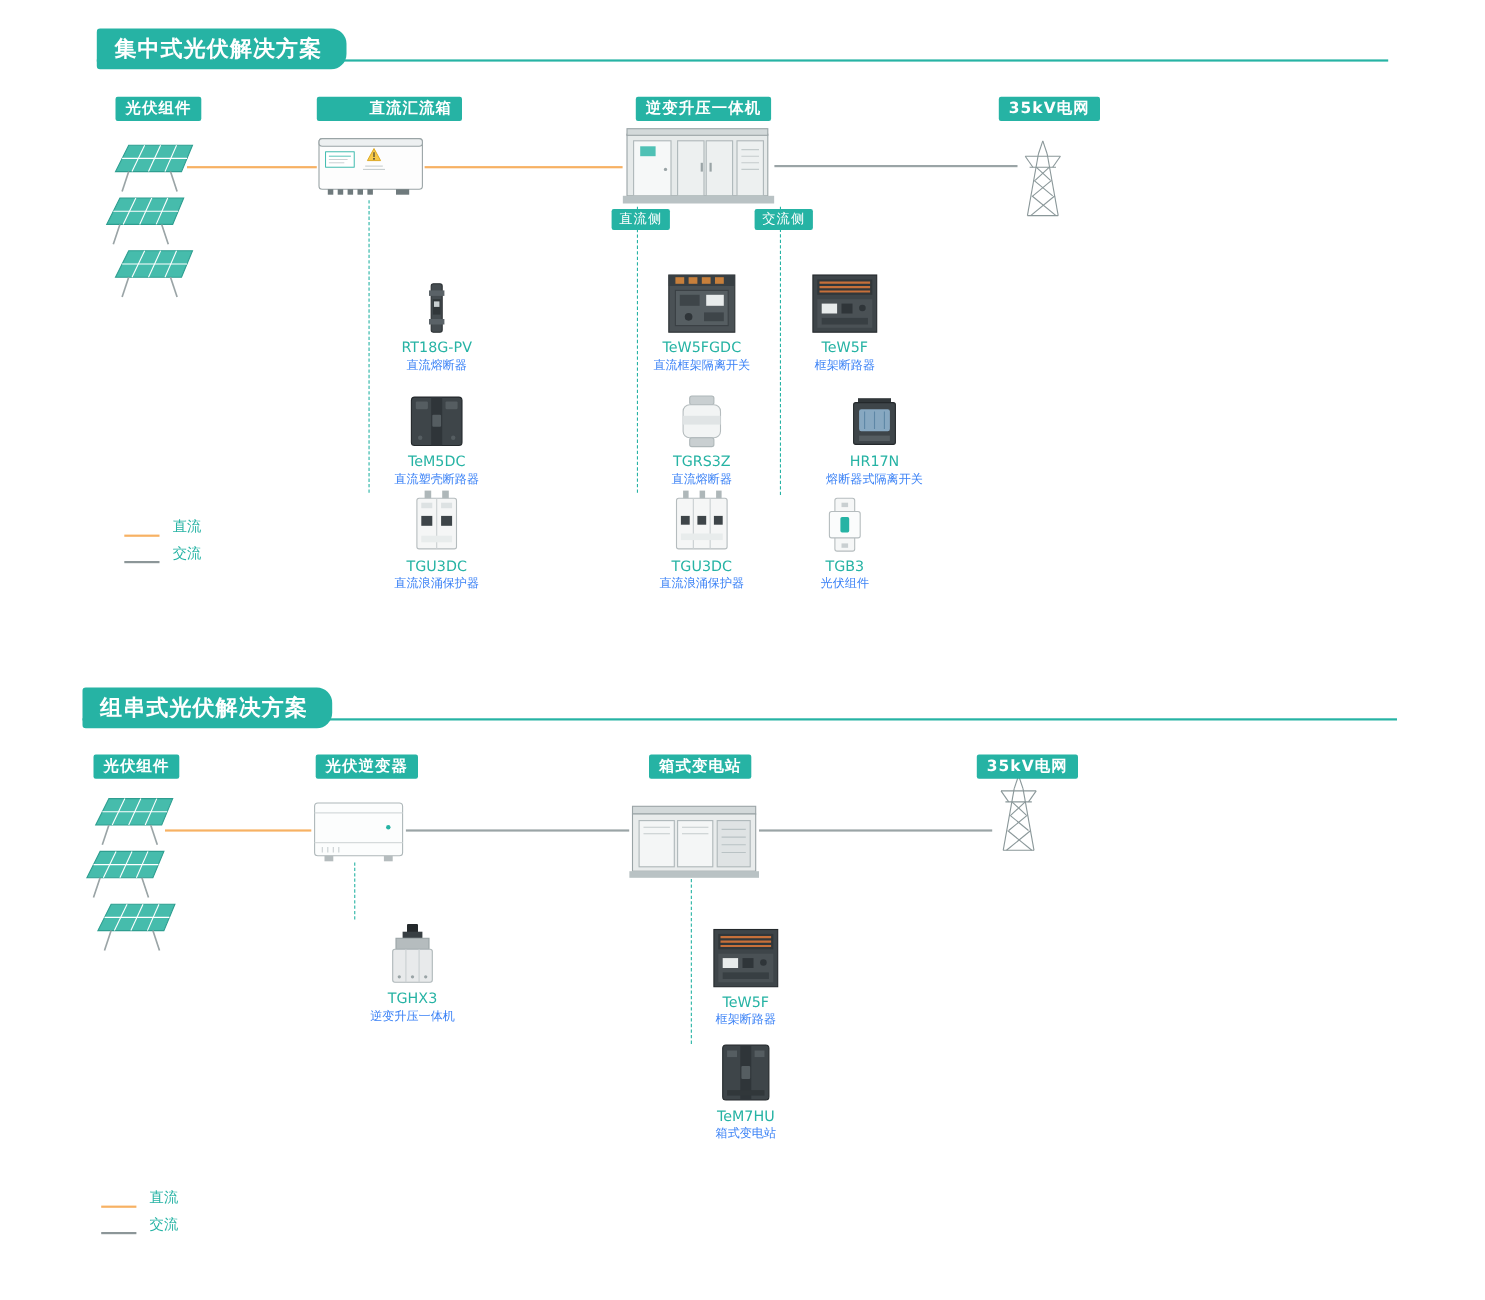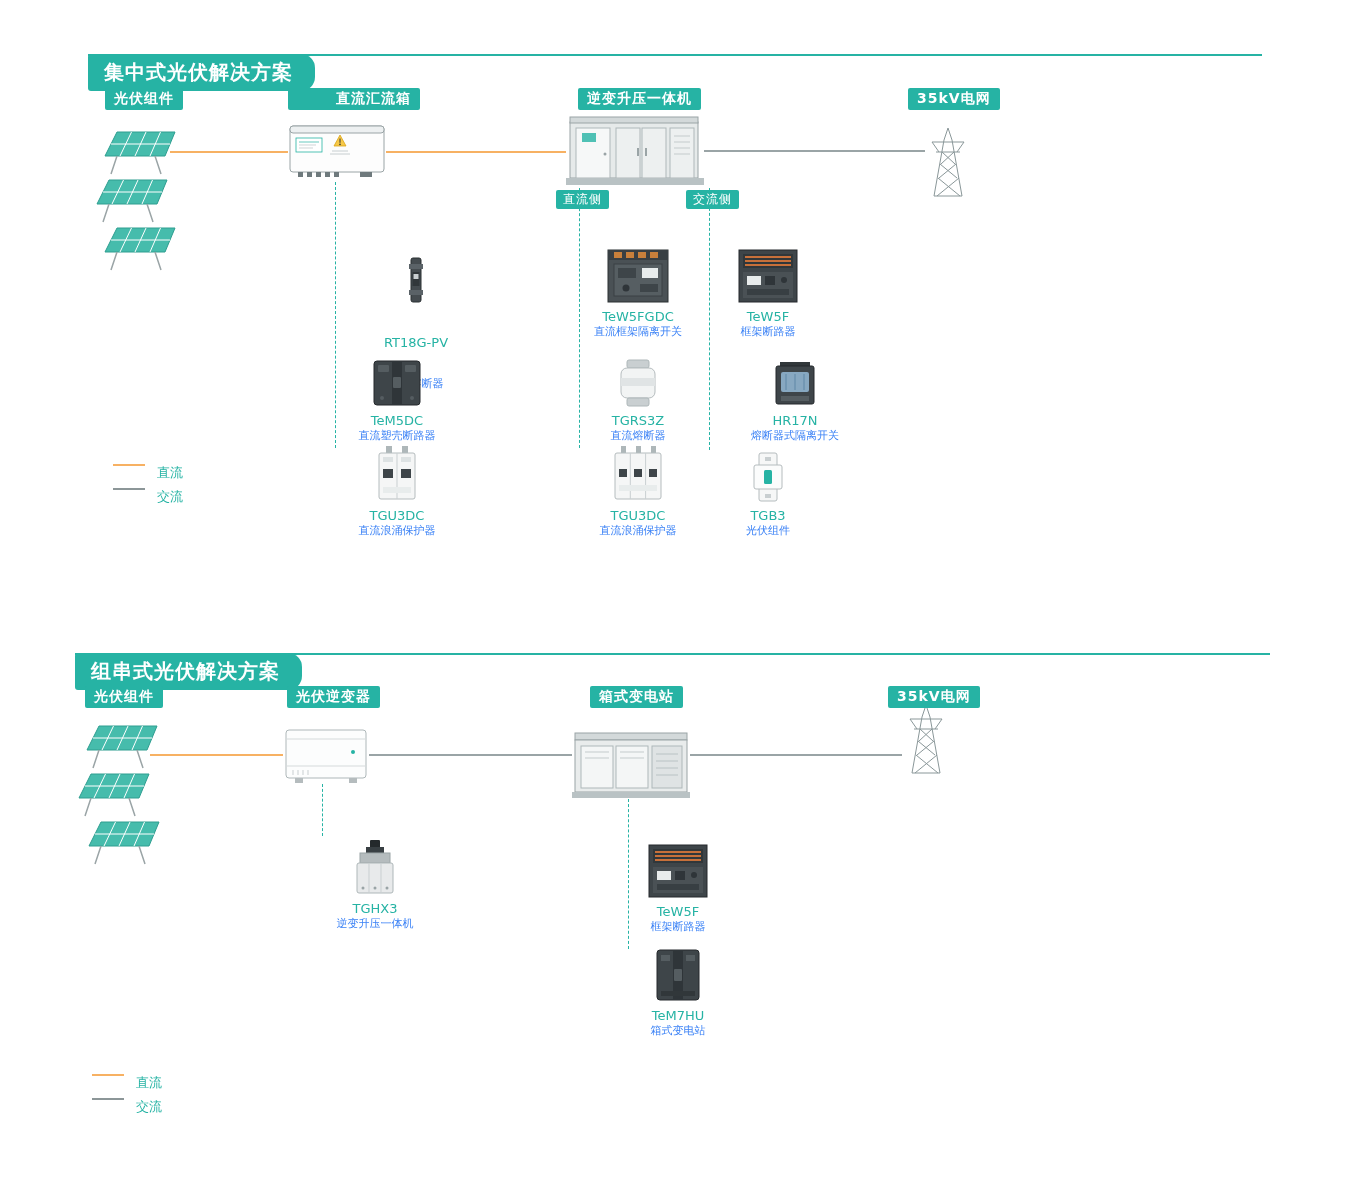--- a/index.html
+++ b/index.html
@@ -4,21 +4,21 @@
 <style>
   html,body{margin:0;padding:0;background:#fff;}
   .canvas{
     position:relative;width:1350px;height:1182px;background:#ffffff;
     font-family:"DejaVu Sans","Liberation Sans",sans-serif;overflow:hidden;
   }
   
   .sec-badge{
     position:absolute;z-index:3;background:#26B3A4;color:#fff;
     font-size:20px;font-weight:bold;letter-spacing:1px;
-    padding:5px 22px 5px 16px;border-radius:3px 14px 14px 3px;margin-top:28px;
+    padding:5px 22px 5px 16px;border-radius:3px 14px 14px 3px;
   }
   .sec-underline{position:absolute;height:2px;background:#26B3A4;z-index:1;}
   
   .col-badge{
     position:absolute;z-index:3;background:#26B3A4;color:#fff;
     font-size:14px;font-weight:bold;padding:2px 9px;border-radius:2px;
     letter-spacing:1px;
   }
   .branch-badge{
     position:absolute;z-index:3;background:#26B3A4;color:#fff;
@@ -31,21 +31,21 @@
   .device{position:absolute;z-index:2;}
   .device svg{display:block;}
   
   .product{position:absolute;width:150px;display:flex;flex-direction:column;align-items:center;z-index:2;}
   .p-img{height:58px;display:flex;align-items:flex-end;justify-content:center;}
   .p-img svg{display:block;}
   .p-model{margin-top:5px;font-size:13px;color:#26B3A4;line-height:1.25;text-align:center;}
   .p-name{font-size:11px;color:#3b82f6;line-height:1.3;text-align:center;}
   
   .legend{position:absolute;z-index:2;}
-  .legend-row{display:flex;align-items:flex-start;gap:12px;height:24px;}
+  .legend-row{display:flex;align-items:flex-end;gap:12px;height:24px;}
   .legend-line{display:inline-block;width:32px;height:2px;}
   .legend-line.dc{background:#F7B163;}
   .legend-line.ac{background:#8C9698;}
   .legend-label{font-size:13px;color:#26B3A4;}
 </style>
 </head>
 <body>
 
 <div class="canvas">
 
@@ -161,21 +161,21 @@
             <line x1="32" y1="26" x2="19" y2="38"></line>
           <line x1="18" y1="38" x2="35" y2="52"></line>
             <line x1="34" y1="38" x2="17" y2="52"></line>
           <line x1="16" y1="52" x2="38" y2="70"></line>
             <line x1="37" y1="52" x2="15" y2="70"></line>
           <line x1="12" y1="70" x2="40" y2="70"></line>
         </g>
       </svg>
     </div>
 
-    <div class="product" style="left:341px;top:246px;gap:26px;">
+    <div class="product" style="left:322px;top:246px;">
       <div class="p-img">
         <svg width="20" height="48" viewBox="0 0 20 48">
           <rect x="5" y="2" width="10" height="44" rx="2" fill="#454C50" stroke="#2B3033"></rect>
           <rect x="3" y="8" width="14" height="5" fill="#5A6267"></rect>
             <rect x="3" y="34" width="14" height="5" fill="#5A6267"></rect>
           <rect x="6.5" y="16" width="7" height="14" fill="#31373A"></rect>
             <rect x="7.5" y="18" width="5" height="5" fill="#C9CFD1"></rect>
         </svg>
       </div>
       <div class="p-model">RT18G-PV</div>

